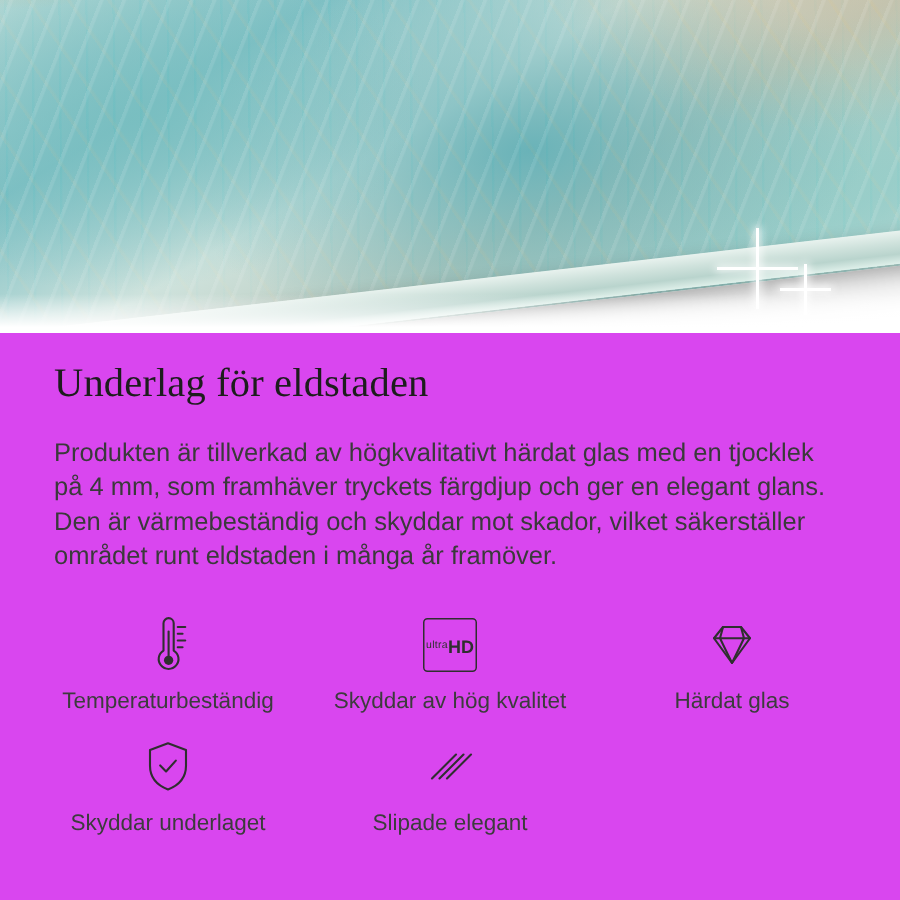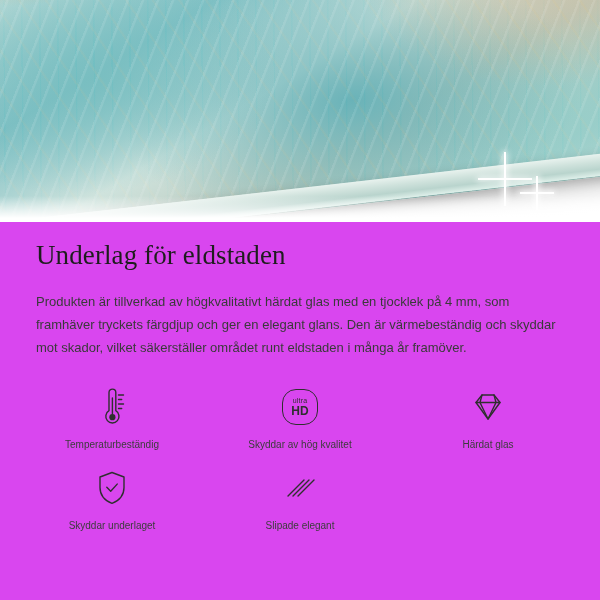--- a/index.html
+++ b/index.html
@@ -114,21 +114,21 @@
     font-family: "Liberation Serif", serif;
     font-size: 27px;
     line-height: 34px;
     color: #1d1d1d;
     font-weight: 400;
     margin: 0 0 18px 0;
     letter-spacing: 0.1px;
   }
   .headline .l2 { display: block; }
   .body-copy {
-    font-size: 13px;
+    font-size: 17px;
     line-height: 23px;
     color: #3a3a3a;
     margin: 0;
     max-width: 520px;
   }
 
   
   .features {
     margin-top: 26px;
     display: grid;
@@ -143,39 +143,39 @@
     justify-content: flex-start;
   }
   .feature-icon {
     height: 44px;
     display: flex;
     align-items: center;
     justify-content: center;
   }
   .feature-label {
     margin-top: 9px;
-    font-size: 10px;
+    font-size: 15px;
     color: #3c3c3c;
     text-align: center;
     line-height: 14px;
   }
   .icon-stroke {
     fill: none;
     stroke: #2f2f2f;
     stroke-width: 1.4;
     stroke-linecap: round;
     stroke-linejoin: round;
   }
   .ultrahd-box {
     width: 34px;
     height: 34px;
     border: 1.4px solid #2f2f2f;
-    border-radius: 14px;
+    border-radius: 3px;
     display: flex;
-    flex-direction: column;
+    flex-direction: row;
     align-items: center;
     justify-content: center;
     line-height: 1;
   }
   .ultrahd-top {
     font-size: 7px;
     color: #2f2f2f;
     letter-spacing: 0.2px;
   }
   .ultrahd-bot {

